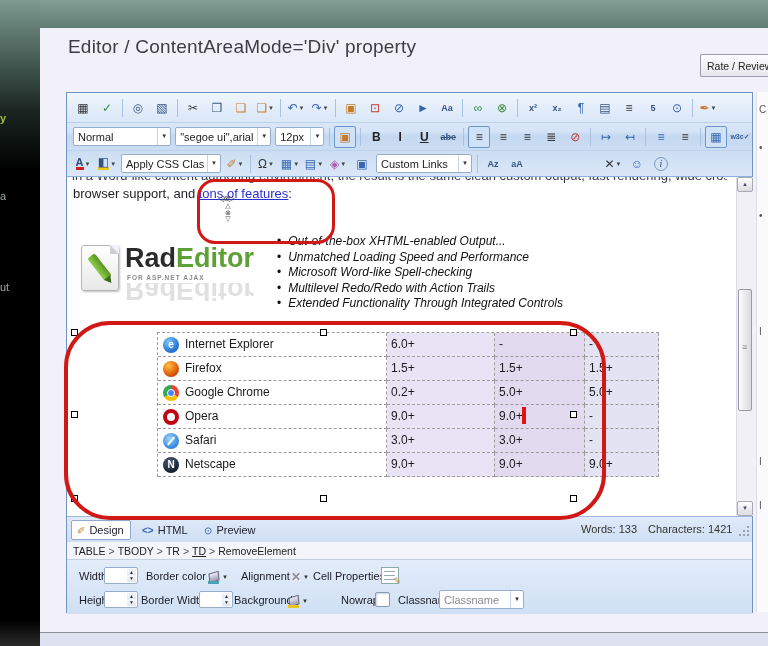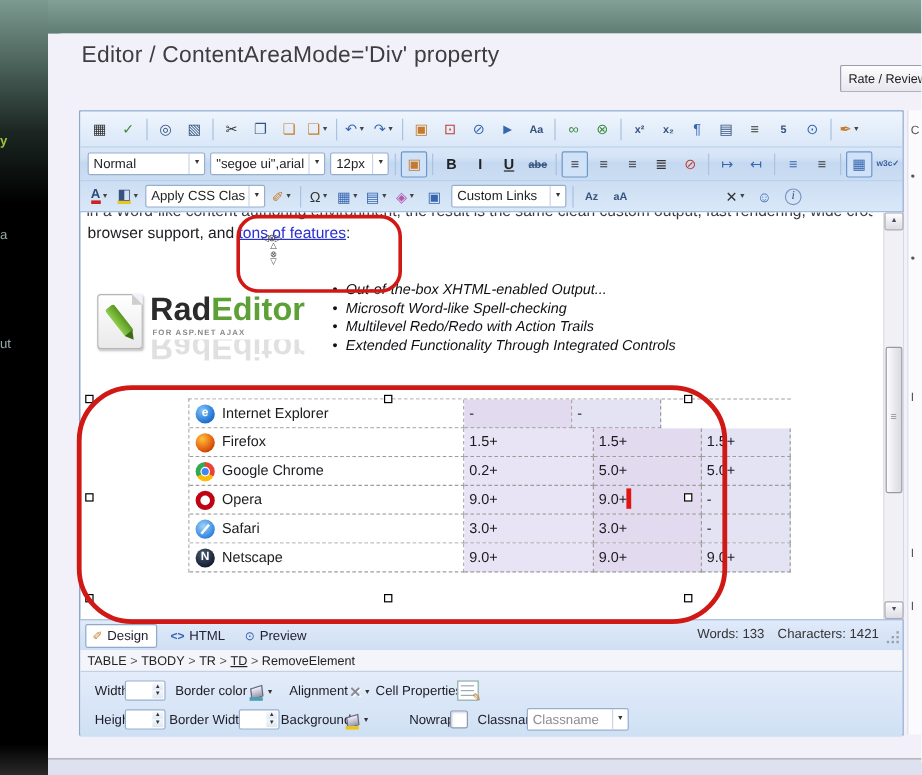--- a/index.html
+++ b/index.html
@@ -415,28 +415,30 @@
           <div class="logo-fold"></div>
           <div class="logo-pencil"></div>
         </div>
         <div class="logo-text"><span>Rad</span><span class="ed">Editor</span></div>
         <div class="logo-sub">FOR ASP.NET AJAX</div>
         <div class="logo-reflect"><span>Rad</span><span class="ed">Editor</span></div>
       </div>
 
       <ul class="features" id="features">
           <li>Out-of-the-box XHTML-enabled Output...</li>
+          <li>Unmatched Loading Speed and Performance</li>
           <li>Microsoft Word-like Spell-checking</li>
           <li>Multilevel Redo/Redo with Action Trails</li>
           <li>Extended Functionality Through Integrated Controls</li>
         </ul>
 
       <div class="btable" id="btable">
           <div class="btr">
             <span class="btd name c0"><span class="bicon ic-ie">e</span>Internet Explorer</span>
+            <span class="btd v1 c1">6.0+</span>
             <span class="btd v2 c2">-</span>
             <span class="btd v3 c3">-</span>
           </div>
           <div class="btr">
             <span class="btd name c0"><span class="bicon ic-firefox"></span>Firefox</span>
             <span class="btd v1 c1">1.5+</span>
             <span class="btd v2 c2">1.5+</span>
             <span class="btd v3 c3">1.5+</span>
           </div>
           <div class="btr">

